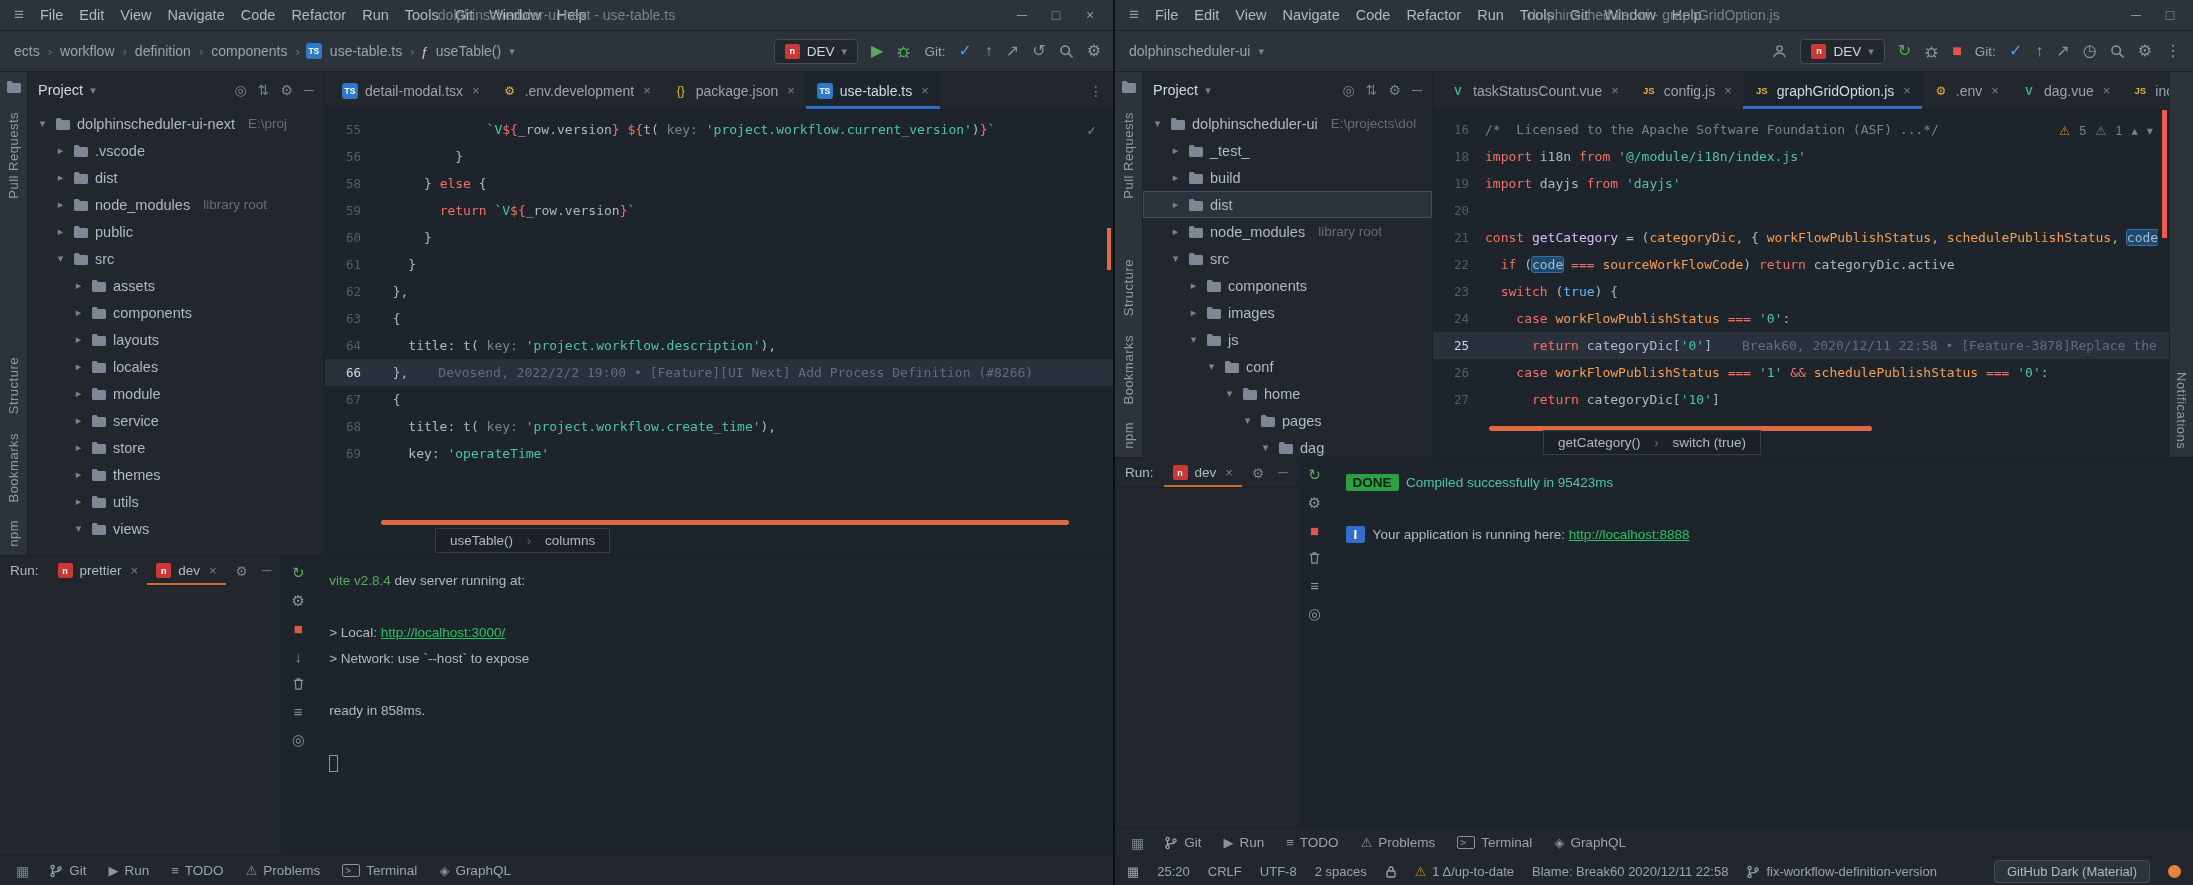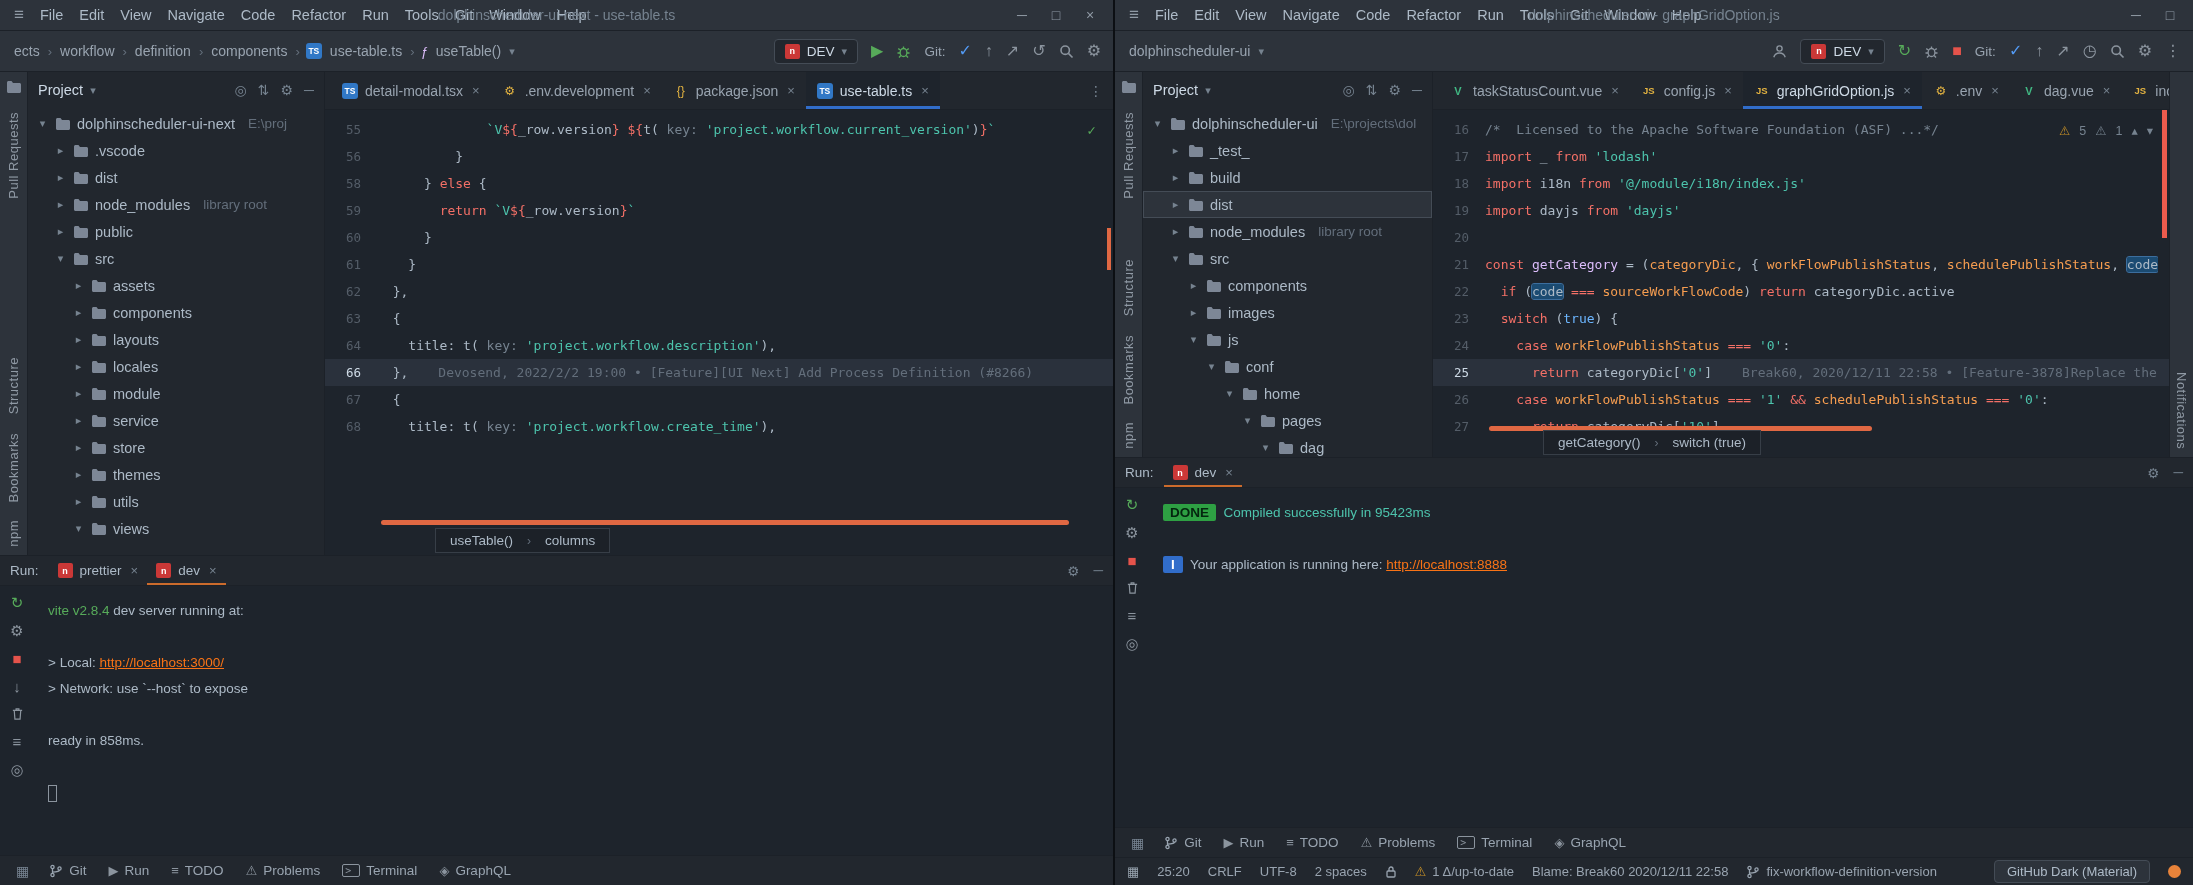--- a/index.html
+++ b/index.html
@@ -94,41 +94,41 @@
   #win-left .hscroll{left:56px;right:44px;bottom:30px}
   #win-right .hscroll{left:56px;width:52%;bottom:26px}
   .vmark{position:absolute;z-index:2}
   #win-left .vmark{right:2px;top:118px;height:42px;width:4px;background:#e06843}
   #win-right .vmark{right:2px;top:0;height:128px;width:5px;background:#ec5b4d}
   .sticky{position:absolute;bottom:2px;left:110px;background:#1c2128;border:1px solid #373e47;
     display:flex;align-items:center;gap:14px;padding:4px 14px;font-size:13.5px;color:#adbac7;z-index:4;white-space:nowrap}
   .sticky .csep{font-size:12px}
 
   
-  .runpanel{display:flex;flex-direction:column;border-top:1px solid #1c2128;flex-shrink:0}
+  .runpanel{display:flex;flex-direction:row;border-top:1px solid #1c2128;flex-shrink:0}
   #win-left .runpanel{height:300px}
   #win-right .runpanel{height:370px}
   .runheader{height:30px;display:flex;align-items:center;gap:10px;padding:0 10px;background:#22272e;
     font-size:13.5px;flex-shrink:0;border-bottom:1px solid #1c2128}
   .runlabel{color:#adbac7}
   .runtabs{display:flex;align-items:stretch;height:100%}
   .runtab{display:flex;align-items:center;gap:7px;padding:0 9px;position:relative;color:#adbac7}
   .runtab.active::after{content:"";position:absolute;left:0;right:0;bottom:0;height:2.5px;background:#cc6b2c}
   .npmic{width:15px;height:15px;background:#cb3837;border-radius:2px;color:#fff;font-size:9px;font-weight:bold;
     display:inline-flex;align-items:center;justify-content:center;flex-shrink:0}
   .rhright{margin-left:auto;display:flex;gap:14px;color:#768390;align-items:center}
   .runbody{flex:1;display:flex;min-height:0;background:#1e242c}
   .runicons{width:34px;display:flex;flex-direction:column;align-items:center;padding-top:9px;gap:13px;
     color:#8b949e;font-size:15px;flex-shrink:0}
   .ric{line-height:1}
   .console{flex:1;padding:12px 14px;font-family:Liberation Sans, sans-serif;
     font-size:13.5px;line-height:26px;white-space:pre-wrap;overflow:hidden}
   .cline{min-height:26px}
   .cs-g{color:#57ab5a}.cs-w{color:#adbac7}.cs-t{color:#4dc4ad}
-  .cs-a{color:#f97316;text-decoration:underline}
+  .cs-a{color:#22c55e;text-decoration:underline}
   .badge-g{background:#2ea043;color:#04260f;font-weight:bold;padding:1px 7px;border-radius:2px}
   .badge-b{background:#316dca;color:#fff;font-weight:bold;padding:1px 8px;border-radius:2px}
   .cursor{display:inline-block;width:9px;height:17px;border:1px solid #8b949e;vertical-align:middle}
 
   
   .bottombar{height:30px;background:#22272e;border-top:1px solid #1c2128;display:flex;align-items:center;
     padding:0 8px;gap:2px;font-size:13.5px;color:#99a4b0;flex-shrink:0}
   .bbswitch{color:#768390;padding:0 8px;font-size:14px}
   .bbitem{display:flex;align-items:center;gap:6px;padding:4px 10px;border-radius:4px}
   .bbic{font-size:13px;color:#8b949e}
@@ -459,20 +459,24 @@
             <span class="ctext"><span class="tk-p">  </span><span class="tk-p">},</span><span class="blame">Devosend, 2022/2/2 19:00 • [Feature][UI Next] Add Process Definition (#8266)</span></span>
           </div>
           <div class="crow">
             <span class="cnum">67</span>
             <span class="ctext"><span class="tk-p">  </span><span class="tk-p">{</span></span>
           </div>
           <div class="crow">
             <span class="cnum">68</span>
             <span class="ctext"><span class="tk-p">    </span><span class="tk-v">title: </span><span class="tk-v">t(</span><span class="tk-h"> key: </span><span class="tk-s">'project.workflow.create_time'</span><span class="tk-v">),</span></span>
           </div>
+          <div class="crow">
+            <span class="cnum">69</span>
+            <span class="ctext"><span class="tk-p">    </span><span class="tk-v">key: </span><span class="tk-s">'operateTime'</span></span>
+          </div>
         </div>
       <div class="sticky" id="l-sticky">
           <span>useTable()</span>
           <span class="csep">›</span>
           <span>columns</span>
         </div>
     </div>
   </div>
 
   <div class="runpanel">
@@ -805,24 +809,20 @@
             <span>▴</span>
             <span>▾</span>
           </div>
         <div class="hscroll"></div>
         <div class="vmark"></div>
       <div class="crow">
             <span class="cnum">16</span>
             <span class="ctext"><span class="tk-p"></span><span class="tk-c">/*  Licensed to the Apache Software Foundation (ASF) ...*/</span></span>
           </div>
           <div class="crow">
-            <span class="cnum">17</span>
-            <span class="ctext"><span class="tk-p"></span><span class="tk-k">import </span><span class="tk-v">_ </span><span class="tk-k">from </span><span class="tk-s">'lodash'</span></span>
-          </div>
-          <div class="crow">
             <span class="cnum">18</span>
             <span class="ctext"><span class="tk-p"></span><span class="tk-k">import </span><span class="tk-v">i18n </span><span class="tk-k">from </span><span class="tk-sl">'@/module/i18n/index.js'</span></span>
           </div>
           <div class="crow">
             <span class="cnum">19</span>
             <span class="ctext"><span class="tk-p"></span><span class="tk-k">import </span><span class="tk-v">dayjs </span><span class="tk-k">from </span><span class="tk-s">'dayjs'</span></span>
           </div>
           <div class="crow">
             <span class="cnum">20</span>
             <span class="ctext"><span class="tk-p"></span></span>

